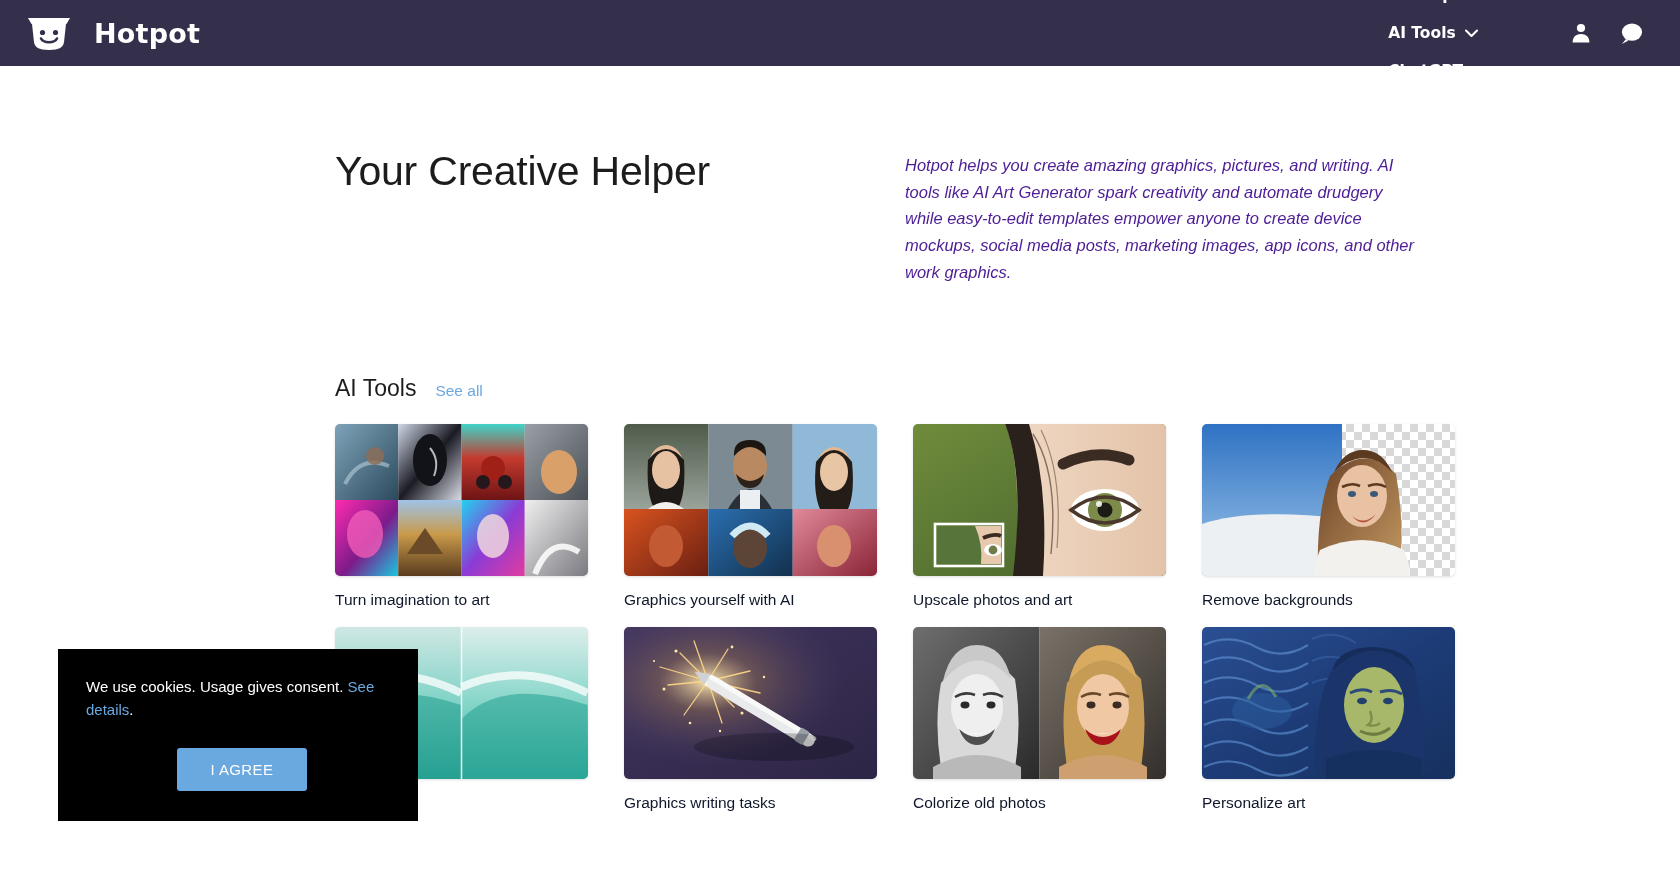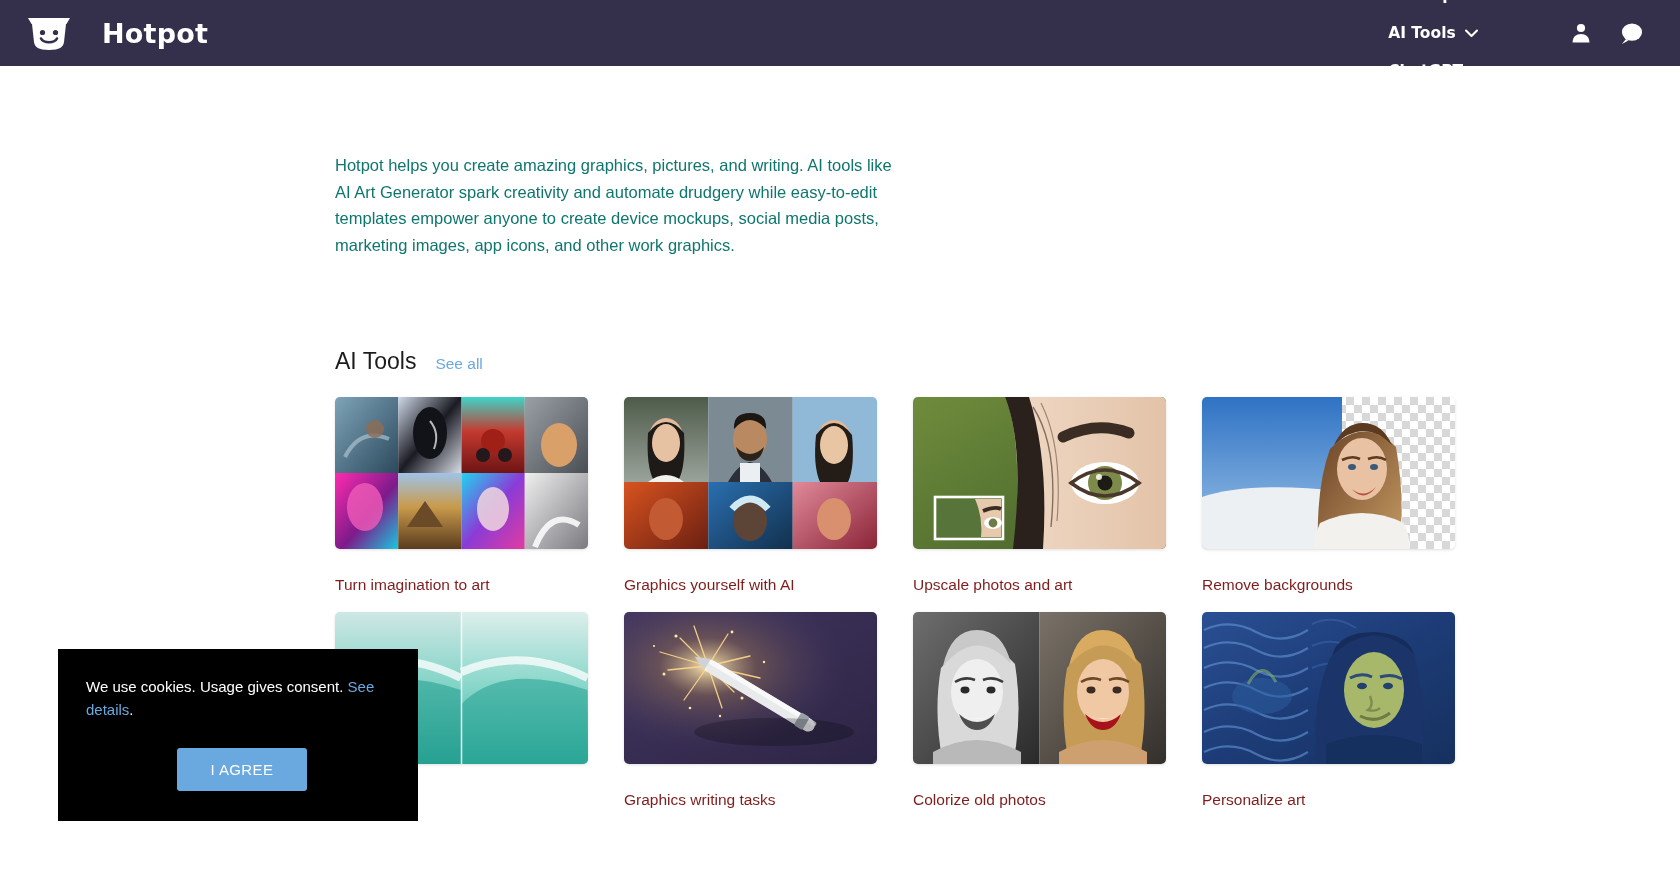--- a/index.html
+++ b/index.html
@@ -21,21 +21,21 @@
     background: #342f4a;
     display: flex;
     align-items: center;
     padding: 0 22px 0 26px;
     width: 100%;
   }
 
   .brand {
     display: flex;
     align-items: center;
-    gap: 30px;
+    gap: 22px;
     cursor: pointer;
     text-decoration: none;
   }
   .brand-logo { width: 46px; height: 36px; display: block; }
   .brand-name {
     color: #ffffff;
     font-size: 27px;
     font-weight: bold;
     letter-spacing: .2px;
     line-height: 1;
@@ -97,22 +97,23 @@
     font-size: 41px;
     line-height: 1.35;
     color: #1c1c1c;
     font-weight: 400;
     letter-spacing: -0.2px;
   }
   .hero-right { flex: 1 1 auto; padding-top: 8px; max-width: 562px; }
   .hero-para {
     font-size: 16.5px;
     line-height: 1.62;
-    color: #0f766e;
+    color: #4c1d95;
     font-weight: 400;
+    font-style: italic;
   }
 
   
   .section {
     padding-left: 215px;
     padding-right: 140px;
     margin-top: 89px;
   }
   .section-head {
     display: flex;
@@ -144,23 +145,23 @@
     width: 253px;
     height: 152px;
     border-radius: 5px;
     overflow: hidden;
     position: relative;
     background: #e9e9ec;
     box-shadow: 0 1px 3px rgba(0,0,0,.13);
   }
   .thumb svg { display: block; width: 100%; height: 100%; }
   .tool-caption {
-    margin-top: 26px;
+    margin-top: 14px;
     font-size: 15.5px;
-    color: #7f1d1d;
+    color: #0f172a;
     line-height: 1.3;
   }
 
   
   .cookie {
     position: absolute;
     left: 58px;
     top: 583px;
     width: 360px;
     background: #000000;
@@ -254,20 +255,23 @@
       </svg>
     </div>
   </div>
 
 </div>
 
 <div class="page">
   <div class="content">
 
     <section class="hero">
+      <div class="hero-left">
+        <h1 class="hero-title">Your Creative Helper</h1>
+      </div>
       <div class="hero-right">
         <p class="hero-para">Hotpot helps you create amazing graphics, pictures, and writing. AI tools like AI Art Generator spark creativity and automate drudgery while easy-to-edit templates empower anyone to create device mockups, social media posts, marketing images, app icons, and other work graphics.</p>
       </div>
     </section>
 
     <section class="section">
 
       <div class="section-head">
         <h2 class="section-title">AI Tools</h2>
         <a class="section-link">See all</a>

